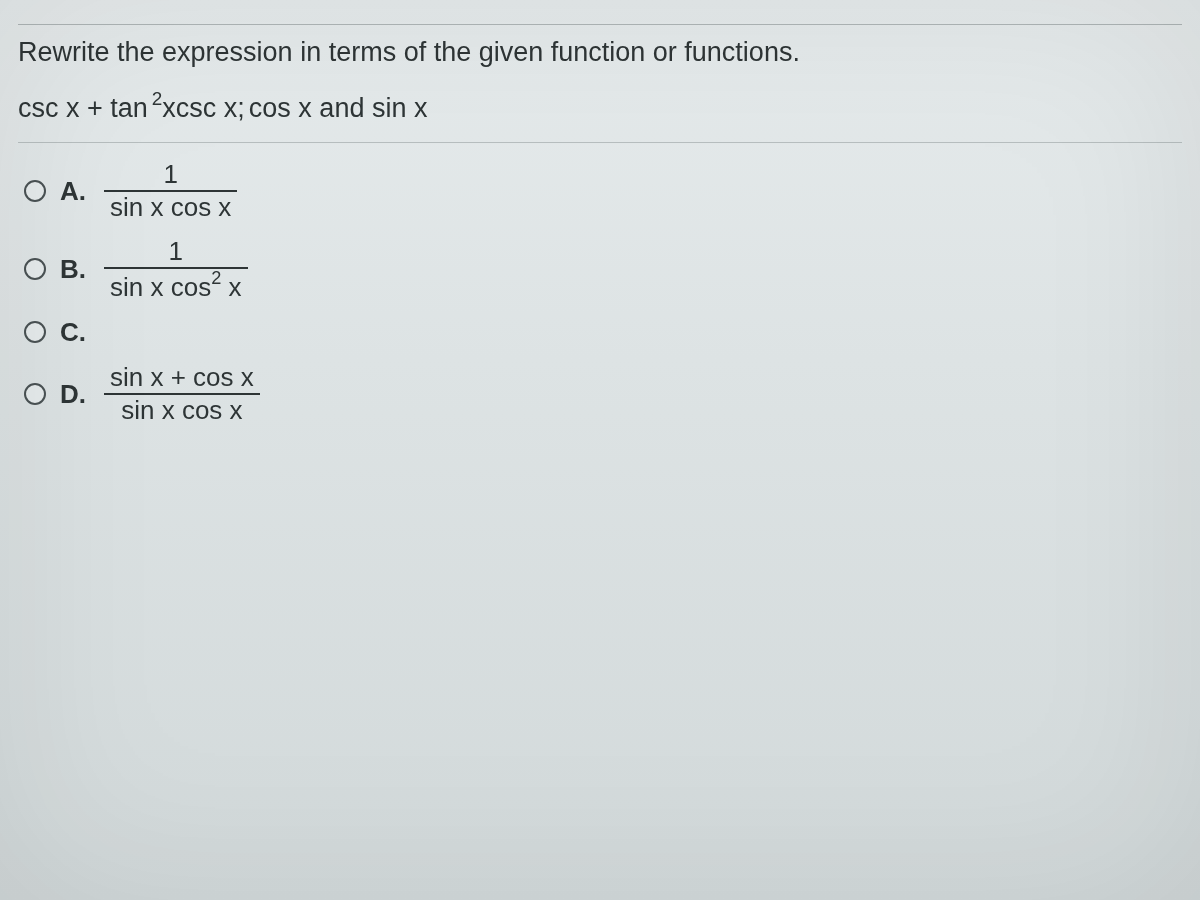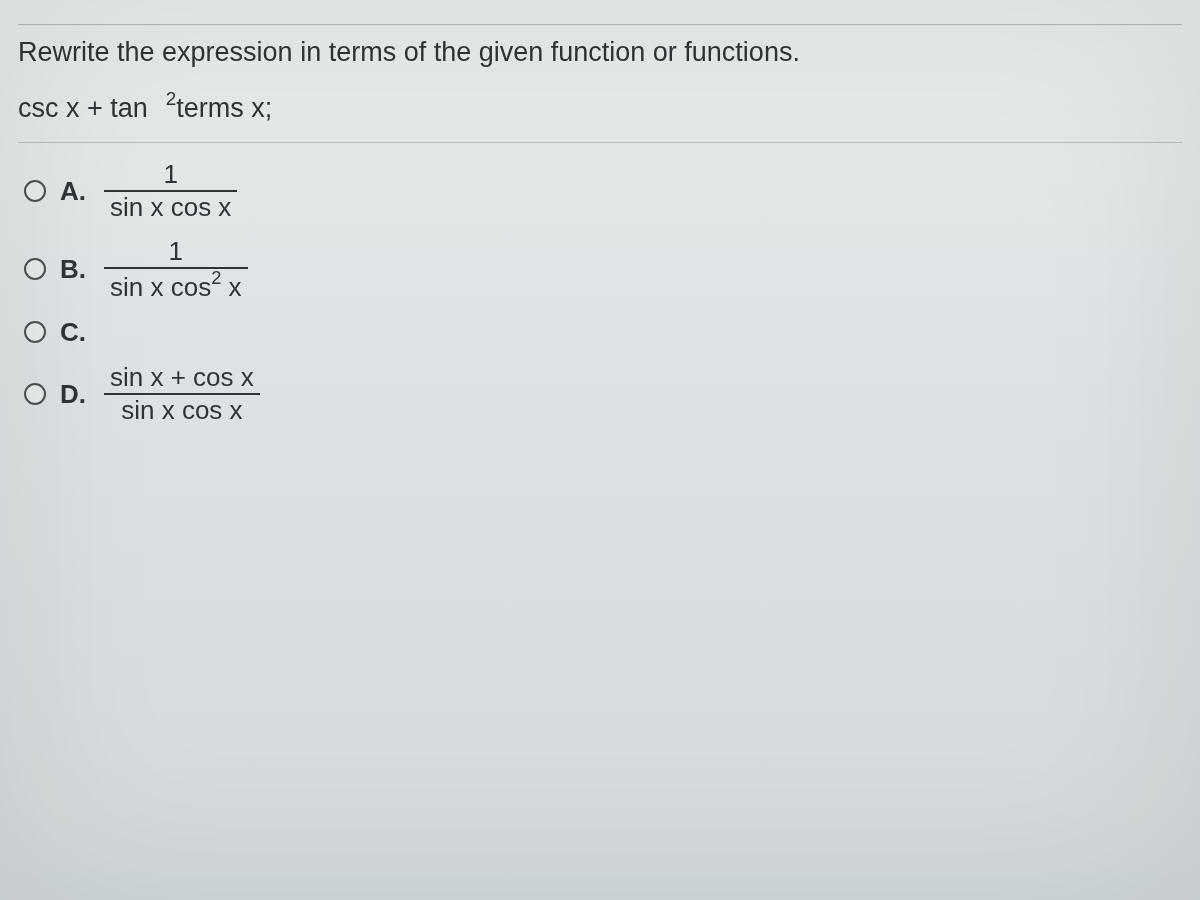--- a/index.html
+++ b/index.html
@@ -29,21 +29,21 @@
     font-size: 27px;
     color: #2e3536;
     margin: 0 0 22px 0;
   }
   .expr-row {
     display: flex;
     align-items: baseline;
     font-size: 27px;
     color: #2e3536;
     margin-bottom: 18px;
-    gap: 18px;
+    gap: 4px;
   }
   .sup {
     font-size: 0.7em;
     vertical-align: super;
     position: relative;
     top: -0.1em;
   }
   .divider {
     border-top: 1px solid #b7bebf;
     margin: 6px 0 18px 0;
@@ -108,22 +108,23 @@
 <body>
 
 <div class="page">
   <div class="top-line"></div>
 
   <div class="prompt">Rewrite the expression in terms of the given function or functions.</div>
 
   <div class="expr-row">
     <span class="nowrap">csc x + tan</span>
     <span class="nowrap">
-      <span class="sup">2</span><span>terms x;</span>
+      <span class="sup">2</span><span>xcsc x;</span>
     </span>
+    <span class="nowrap">  cos x and sin x</span>
   </div>
 
   <div class="divider"></div>
 
   <div class="options">
 
     <div class="option-row">
       <div class="radio"></div>
       <div class="opt-letter">A.</div>
       <div class="opt-content">

